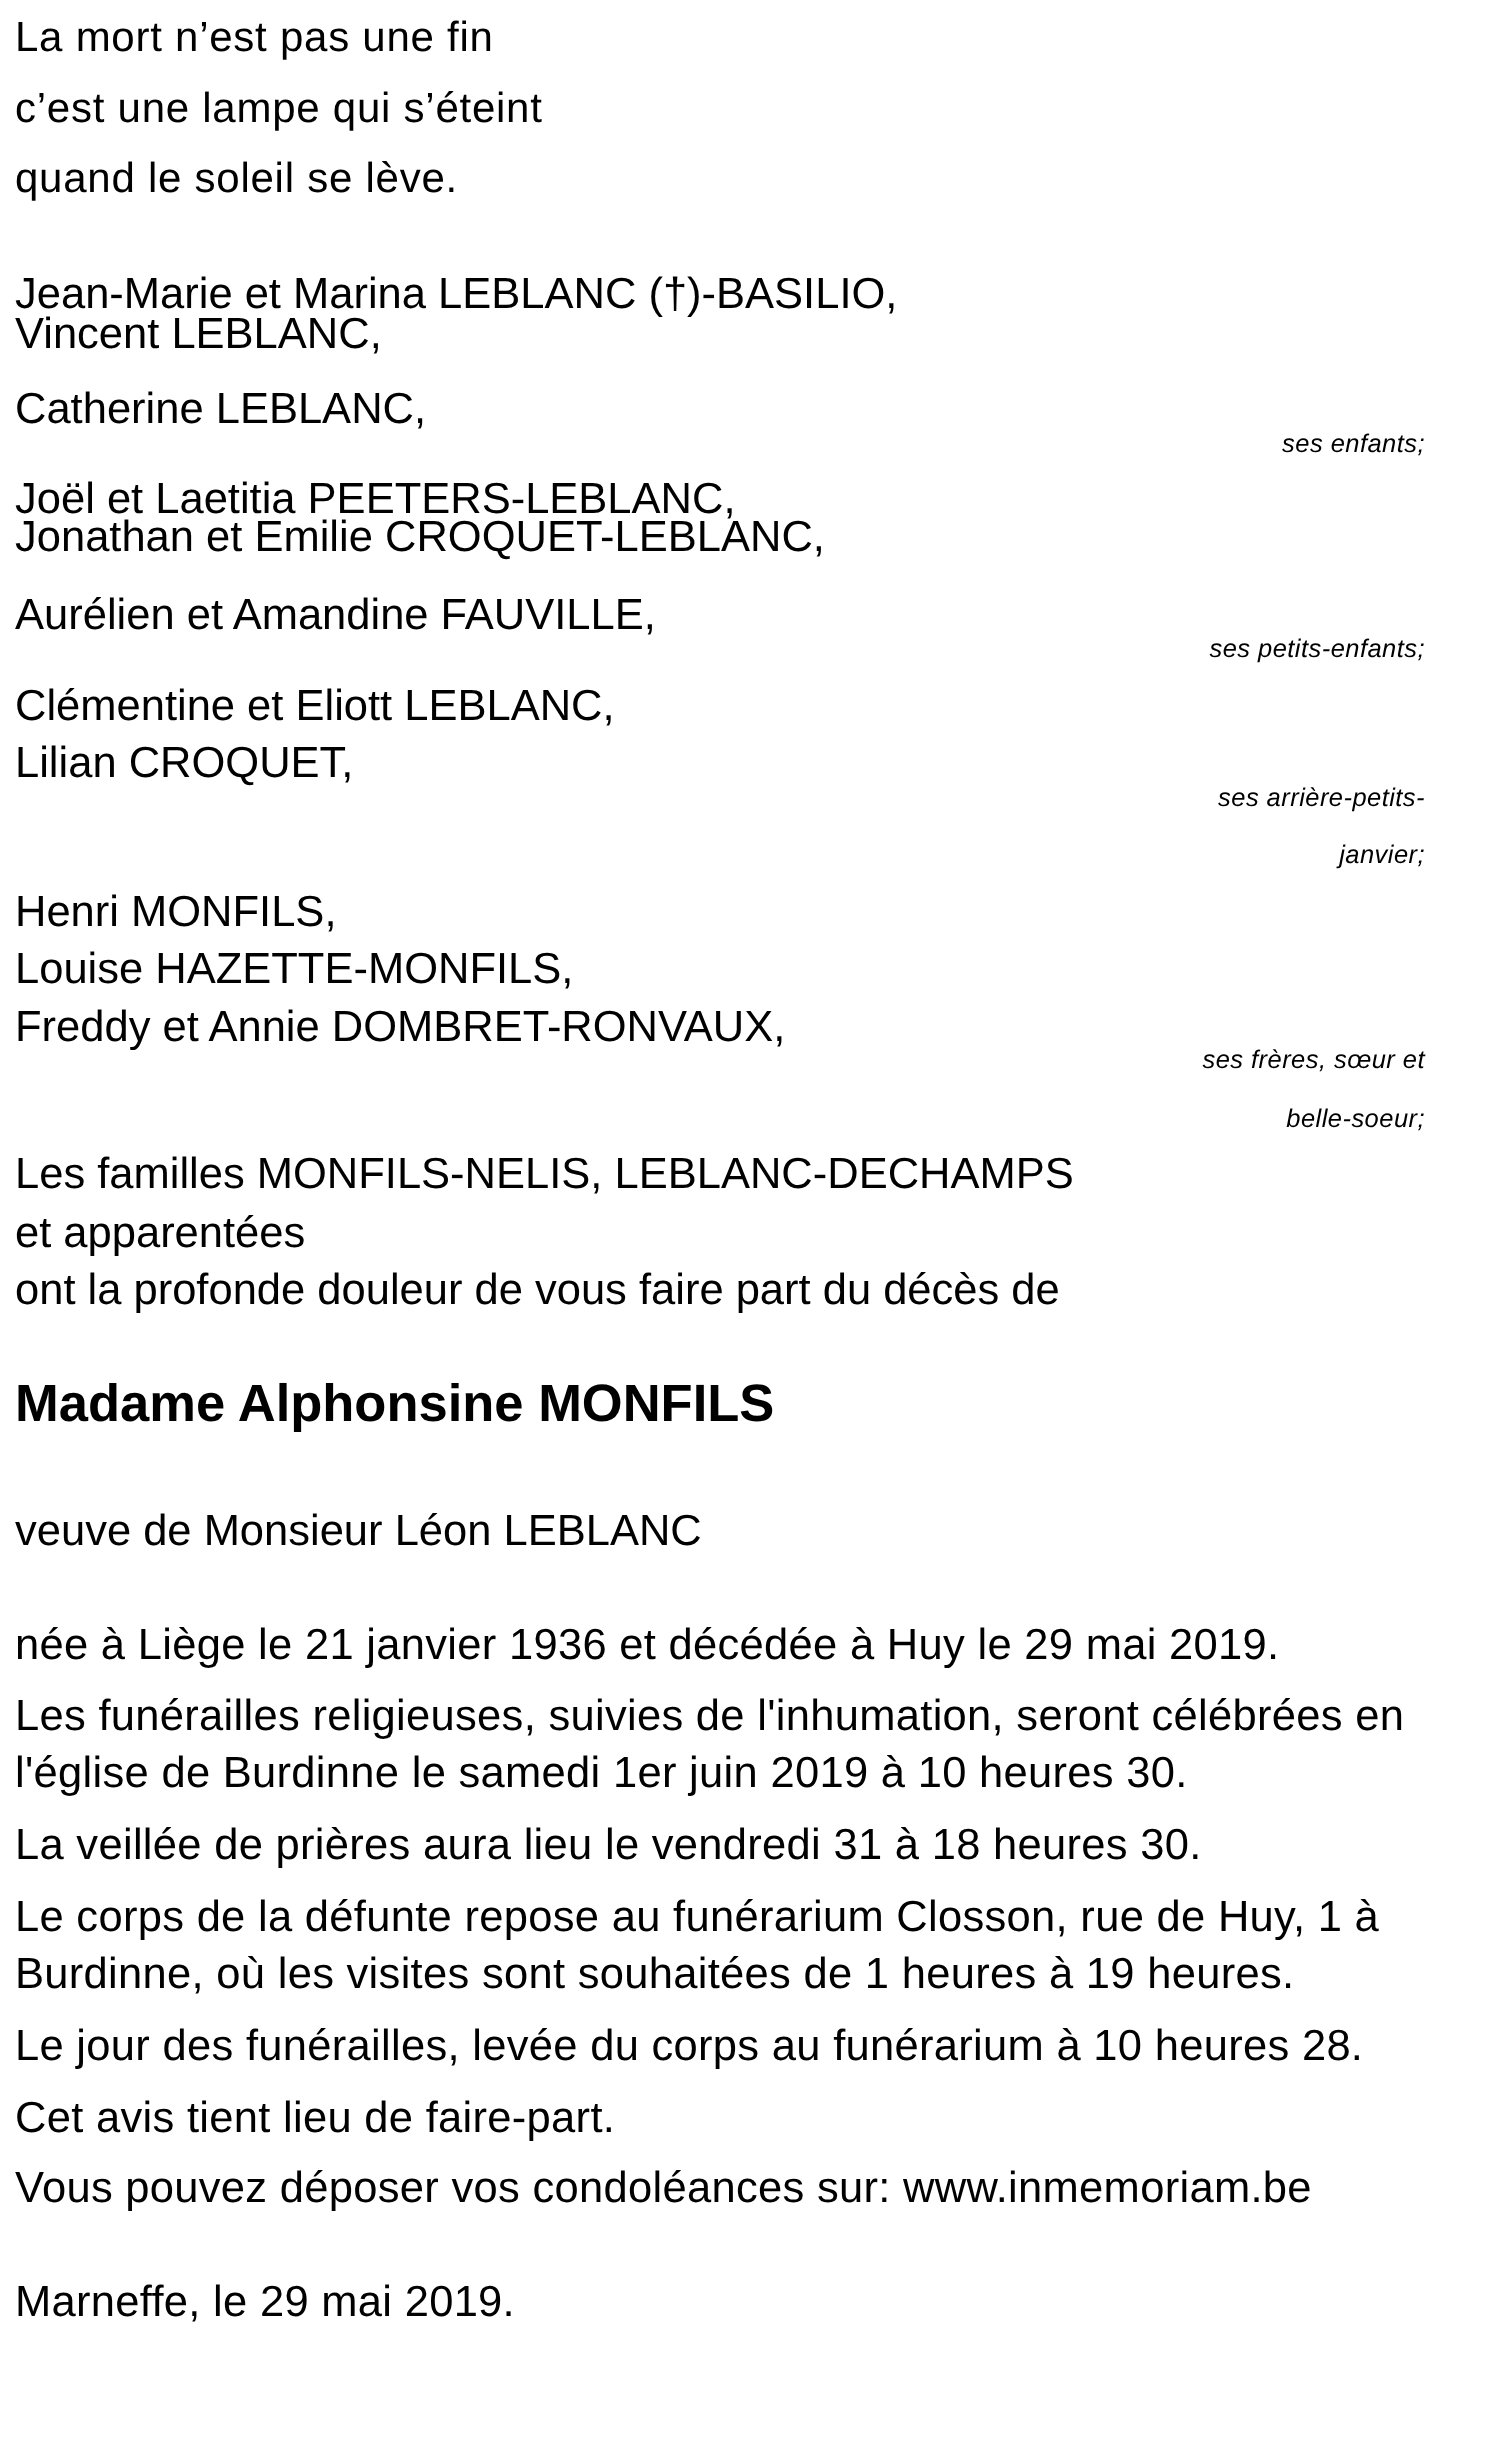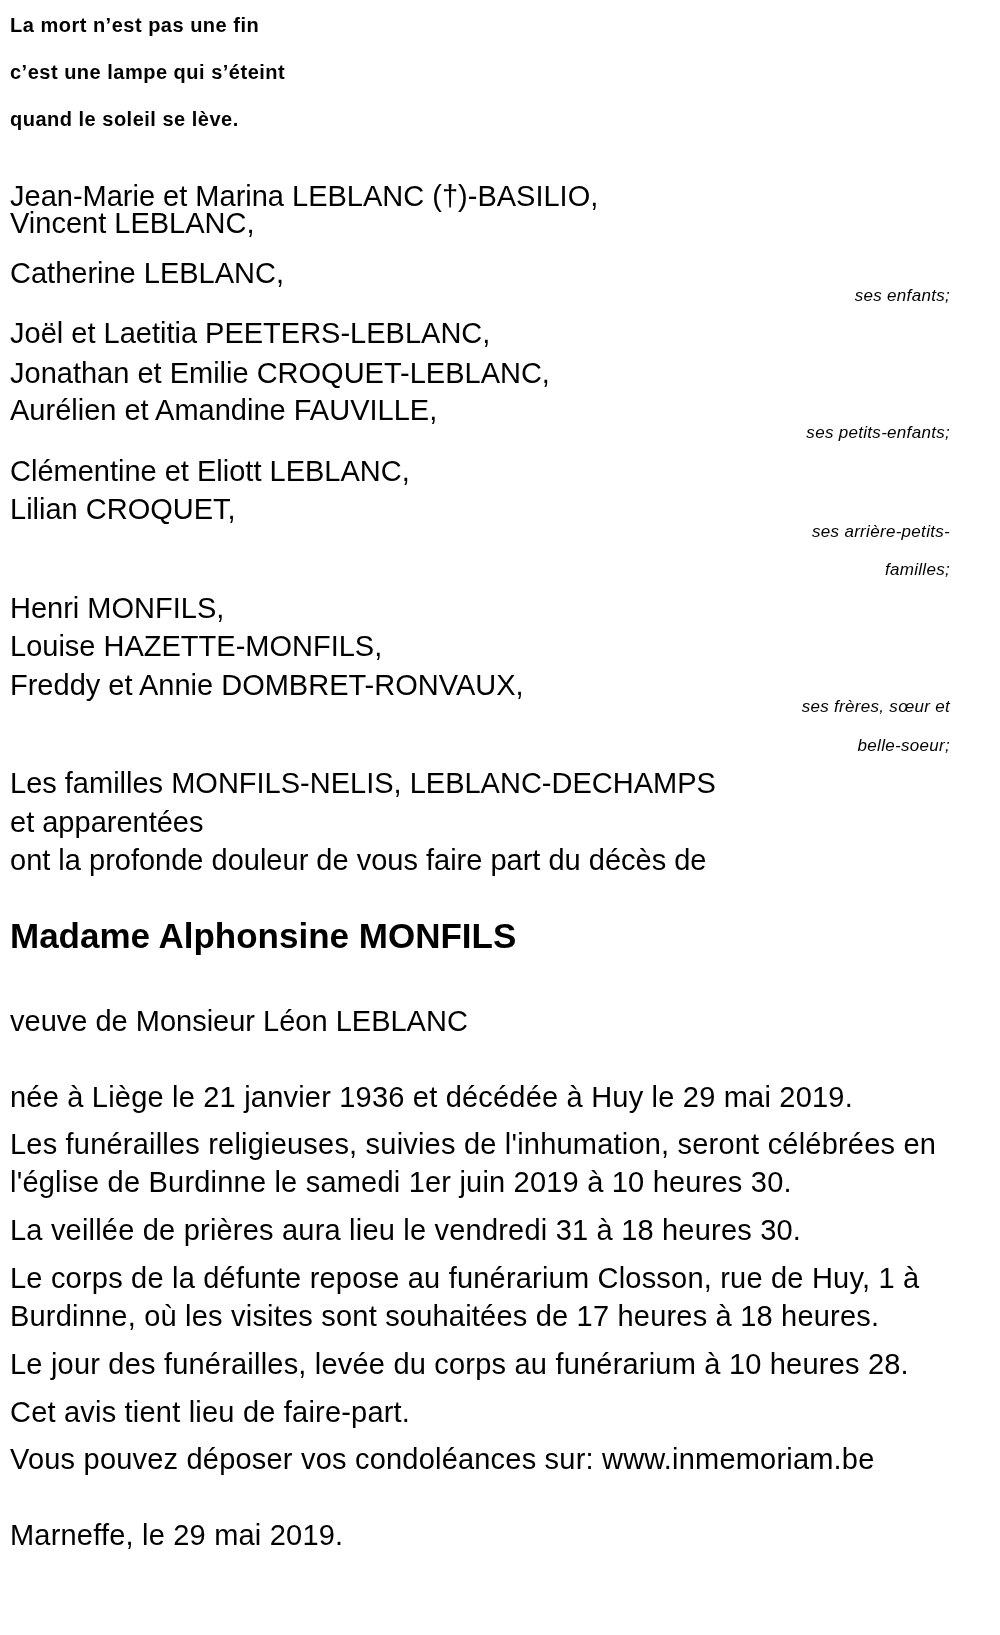--- a/index.html
+++ b/index.html
@@ -1,61 +1,61 @@
 <!DOCTYPE html>
 <html><head>
 <meta charset="utf-8">
 <style>
   html, body { margin: 0; padding: 0; background: #ffffff; }
   body { width: 1000px; height: 1635px; position: relative; overflow: hidden;
          font-family: "Liberation Sans", "DejaVu Sans", sans-serif; color: #000; }
   .line { position: absolute; left: 10px; font-size: 29px; white-space: nowrap; line-height: 30px; }
-  .poem { font-weight: bold; font-size: 20px; letter-spacing: 0.5px; }
+  .poem { font-weight: normal; font-size: 28px; letter-spacing: 0.5px; }
   .rlabel { position: absolute; right: 50px; font-size: 17px; font-style: italic; white-space: nowrap; text-align: right; line-height: 30px; letter-spacing: 0.3px; }
   .title { position: absolute; left: 10px; font-size: 35px; font-weight: bold; white-space: nowrap; line-height: 40px; }
   .body { letter-spacing: 0.2px; }
 </style>
 </head>
 <body>
 
 <div class="line poem" style="top:10px">La mort n’est pas une fin</div>
 <div class="line poem" style="top:57px">c’est une lampe qui s’éteint</div>
 <div class="line poem" style="top:104px">quand le soleil se lève.</div>
 
 <div class="line" style="top:181px">Jean-Marie et Marina LEBLANC (†)-BASILIO,</div>
 <div class="line" style="top:208px">Vincent LEBLANC,</div>
 <div class="line" style="top:258px">Catherine LEBLANC,</div>
 <div class="rlabel" style="top:281px">ses enfants;</div>
 
 <div class="line" style="top:318px">Joël et Laetitia PEETERS-LEBLANC,</div>
-<div class="line" style="top:358px">Jonathan et Emilie CROQUET-LEBLANC,</div>
+<div class="line" style="top:343px">Jonathan et Emilie CROQUET-LEBLANC,</div>
 <div class="line" style="top:395px">Aurélien et Amandine FAUVILLE,</div>
 <div class="rlabel" style="top:418px">ses petits-enfants;</div>
 
 <div class="line" style="top:456px">Clémentine et Eliott LEBLANC,</div>
 <div class="line" style="top:494px">Lilian CROQUET,</div>
 <div class="rlabel" style="top:517px">ses arrière-petits-</div>
-<div class="rlabel" style="top:555px">familles;</div>
+<div class="rlabel" style="top:555px">janvier;</div>
 
 <div class="line" style="top:593px">Henri MONFILS,</div>
 <div class="line" style="top:631px">Louise HAZETTE-MONFILS,</div>
 <div class="line" style="top:670px">Freddy et Annie DOMBRET-RONVAUX,</div>
 <div class="rlabel" style="top:692px">ses frères, sœur et</div>
 <div class="rlabel" style="top:731px">belle-soeur;</div>
 
 <div class="line" style="top:768px">Les familles MONFILS-NELIS, LEBLANC-DECHAMPS</div>
 <div class="line" style="top:807px">et apparentées</div>
 <div class="line" style="top:845px">ont la profonde douleur de vous faire part du décès de</div>
 
 <div class="title" style="top:916px">Madame Alphonsine MONFILS</div>
 <div class="line" style="top:1006px">veuve de Monsieur Léon LEBLANC</div>
 
 <div class="line body" style="top:1082px">née à Liège le 21 janvier 1936 et décédée à Huy le 29 mai 2019.</div>
 <div class="line body" style="top:1129px">Les funérailles religieuses, suivies de l'inhumation, seront célébrées en</div>
 <div class="line body" style="top:1167px">l'église de Burdinne le samedi 1er juin 2019 à 10 heures 30.</div>
 <div class="line body" style="top:1215px">La veillée de prières aura lieu le vendredi 31 à 18 heures 30.</div>
 <div class="line body" style="top:1263px">Le corps de la défunte repose au funérarium Closson, rue de Huy, 1 à</div>
-<div class="line body" style="top:1301px">Burdinne, où les visites sont souhaitées de 17 heures à 18 heures.</div>
+<div class="line body" style="top:1301px">Burdinne, où les visites sont souhaitées de 1 heures à 19 heures.</div>
 <div class="line body" style="top:1349px">Le jour des funérailles, levée du corps au funérarium à 10 heures 28.</div>
 <div class="line body" style="top:1397px">Cet avis tient lieu de faire-part.</div>
 <div class="line body" style="top:1444px">Vous pouvez déposer vos condoléances sur: www.inmemoriam.be</div>
 
 <div class="line body" style="top:1520px">Marneffe, le 29 mai 2019.</div>
 
 </body></html>

